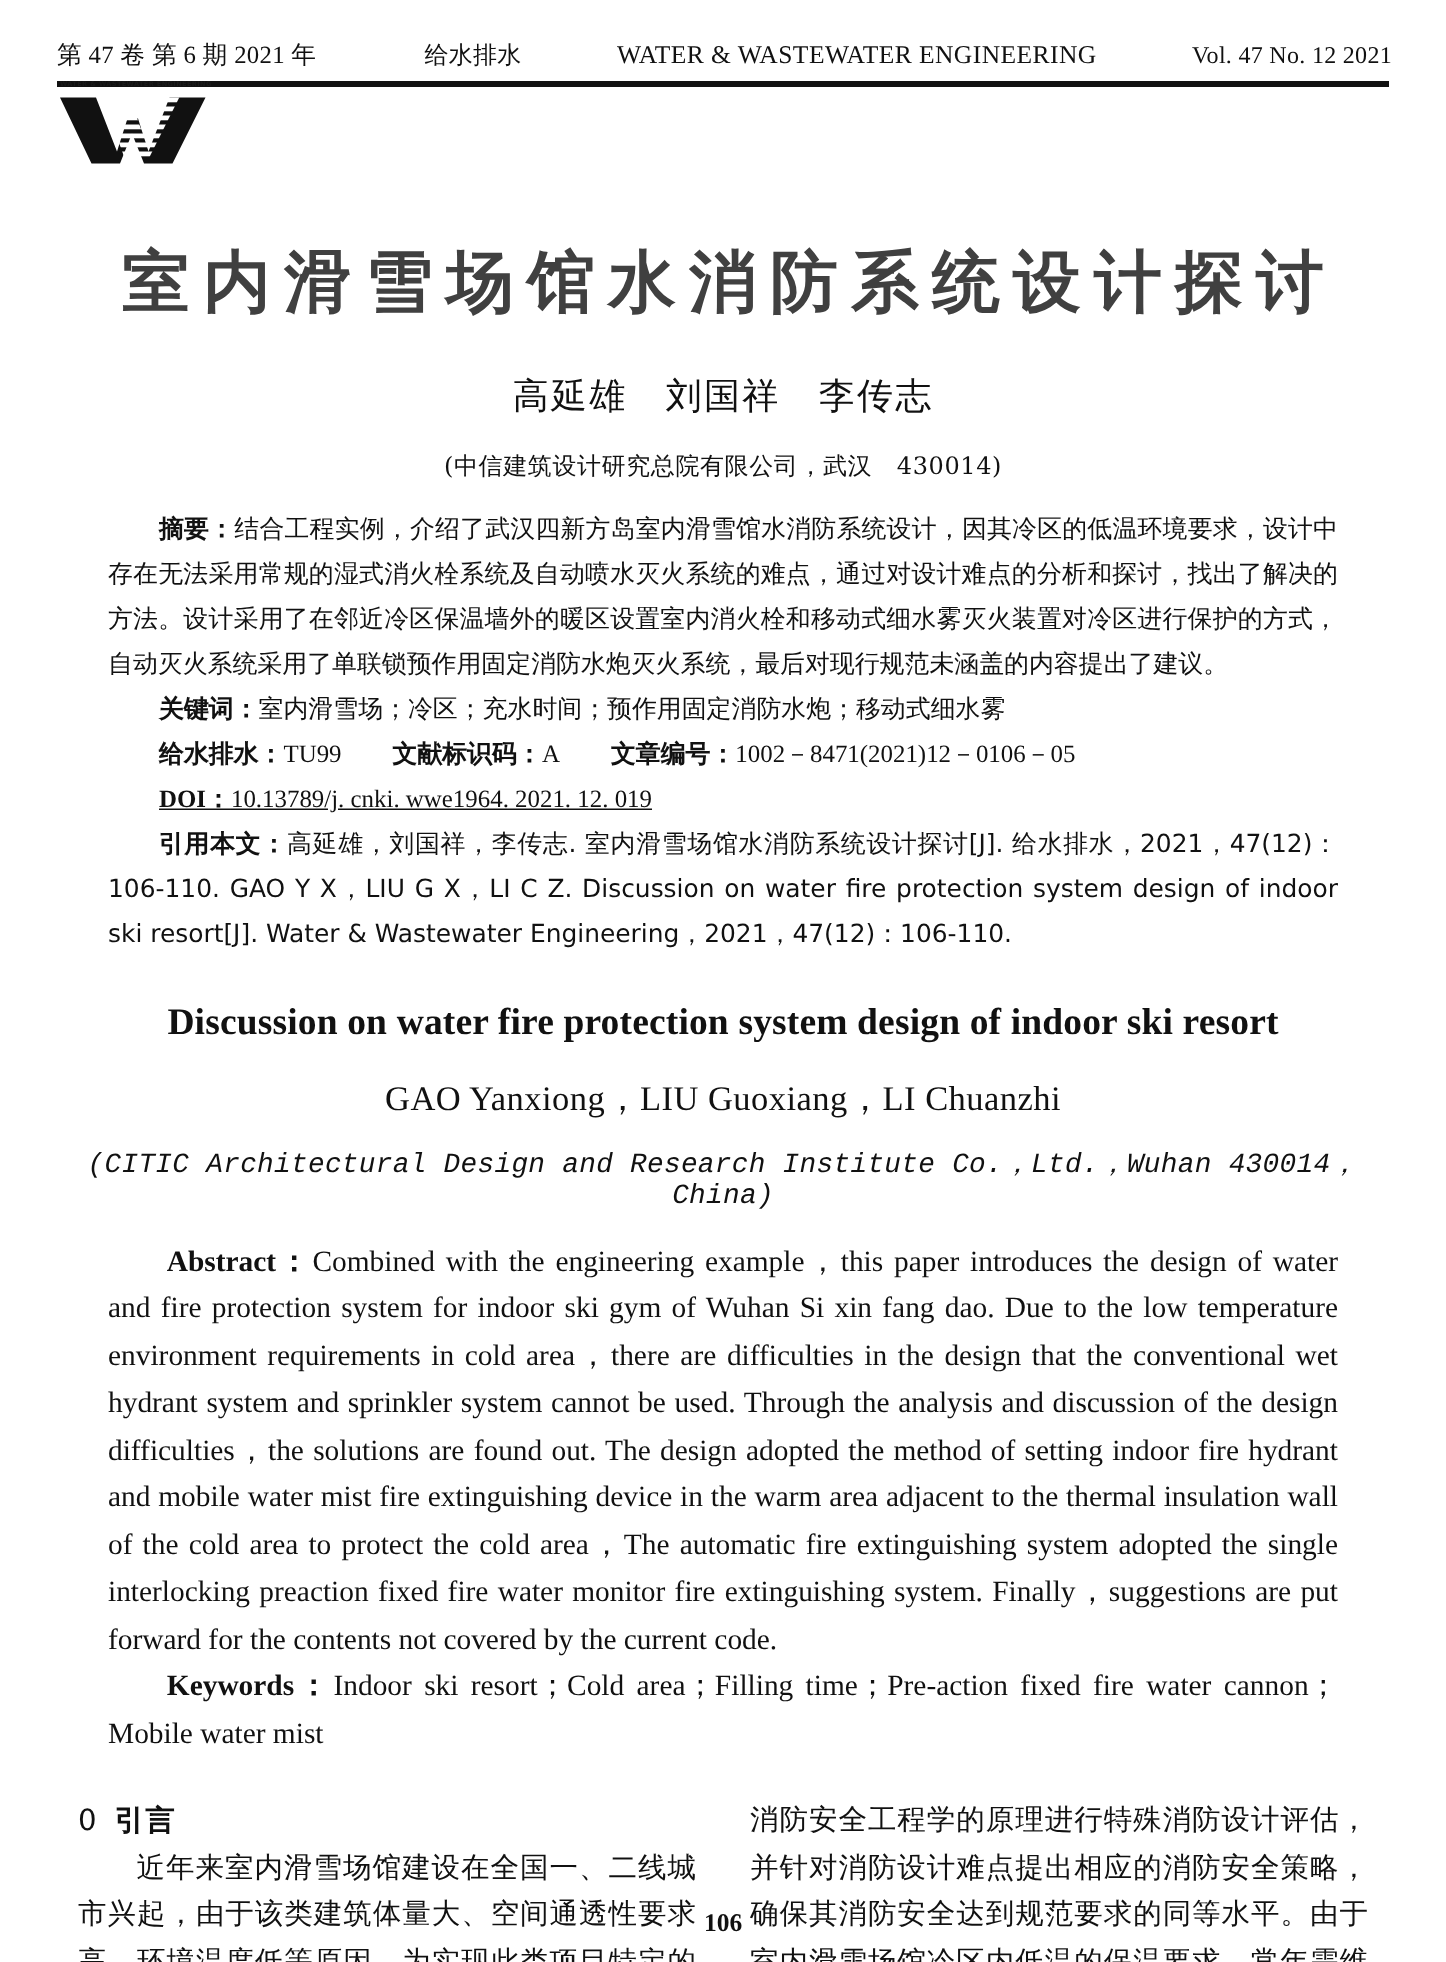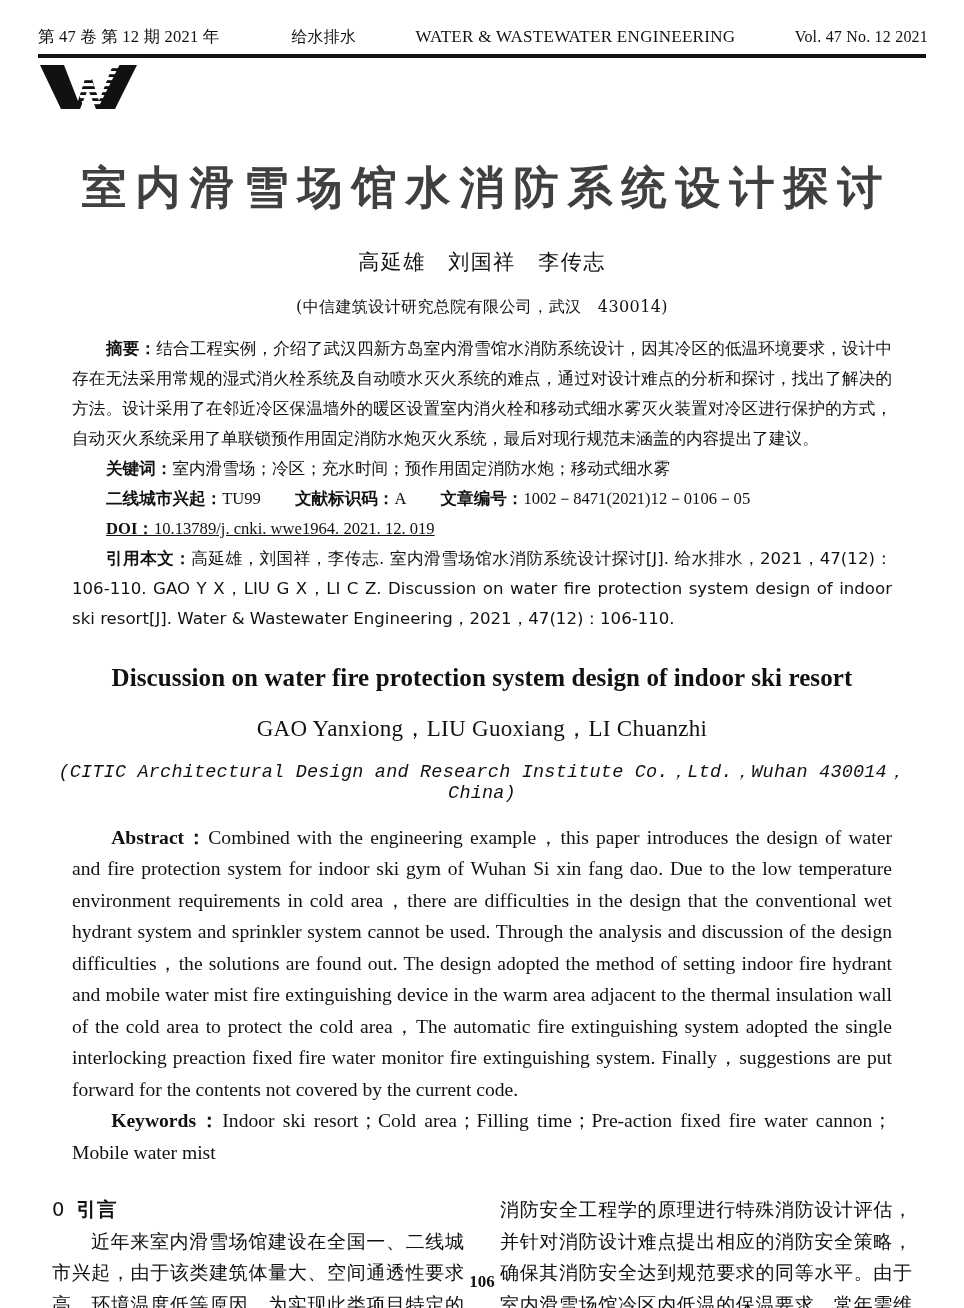--- a/index.html
+++ b/index.html
@@ -96,21 +96,21 @@
     font-weight: bold;
     font-size: 45px;
     letter-spacing: 9px;
     margin-top: 46px;
     color: #404040;
     text-indent: 9px;
   }
   .cn-authors {
     text-align: center;
     font-family: "DejaVu Sans", "Liberation Sans", sans-serif;
-    font-size: 21px;
+    font-size: 24px;
     letter-spacing: 1.5px;
     margin-top: 26px;
     word-spacing: 14px;
   }
   .cn-affil {
     text-align: center;
     font-family: "DejaVu Serif", "Liberation Serif", serif;
     font-size: 16px;
     margin-top: 21px;
     letter-spacing: 0.4px;
@@ -209,21 +209,21 @@
     font-weight: bold;
     font-size: 17px;
   }
 </style>
 </head>
 <body>
 
 <div class="page">
 
   <div class="runhead">
-    <span class="runhead-vol">第 47 卷 第 12 期 2021 年</span>
+    <span class="runhead-vol">第 47 卷 第 6 期 2021 年</span>
     <span class="runhead-cn">给水排水</span>
     <span class="runhead-en">WATER &amp; WASTEWATER ENGINEERING</span>
     <span class="runhead-issue">Vol. 47 No. 12 2021</span>
   </div>
 
   <div class="rule"></div>
 
   <div class="logo-wrap">
     <div class="logo-caption">WATER &amp; WASTEWATER ENGINEERING</div>
     <svg class="logo-w" viewBox="0 0 112 48">
@@ -252,21 +252,21 @@
 
   <h1 class="cn-title">室内滑雪场馆水消防系统设计探讨</h1>
   <div class="cn-authors">高延雄　刘国祥　李传志</div>
   <div class="cn-affil">(中信建筑设计研究总院有限公司，武汉　430014)</div>
 
   <div class="cn-block">
     <p class="cn-abstract"><span class="lbl">摘要：</span><span>结合工程实例，介绍了武汉四新方岛室内滑雪馆水消防系统设计，因其冷区的低温环境要求，设计中存在无法采用常规的湿式消火栓系统及自动喷水灭火系统的难点，通过对设计难点的分析和探讨，找出了解决的方法。设计采用了在邻近冷区保温墙外的暖区设置室内消火栓和移动式细水雾灭火装置对冷区进行保护的方式，自动灭火系统采用了单联锁预作用固定消防水炮灭火系统，最后对现行规范未涵盖的内容提出了建议。</span></p>
 
     <p class="cn-kw"><span class="lbl">关键词：</span><span>室内滑雪场；冷区；充水时间；预作用固定消防水炮；移动式细水雾</span></p>
 
-    <p class="cn-meta"><span class="lbl">二线城市兴起：</span><span class="serif-inline">TU99</span><span class="gap"></span><span class="lbl">文献标识码：</span><span class="serif-inline">A</span><span class="gap"></span><span class="lbl">文章编号：</span><span class="serif-inline">1002－8471(2021)12－0106－05</span></p>
+    <p class="cn-meta"><span class="lbl">给水排水：</span><span class="serif-inline">TU99</span><span class="gap"></span><span class="lbl">文献标识码：</span><span class="serif-inline">A</span><span class="gap"></span><span class="lbl">文章编号：</span><span class="serif-inline">1002－8471(2021)12－0106－05</span></p>
 
     <p class="cn-doi"><span class="lbl serif-inline" style="font-weight:bold">DOI：</span><span class="serif-inline">10.13789/j. cnki. wwe1964. 2021. 12. 019</span></p>
 
     <p class="cn-cite"><span class="lbl">引用本文：</span><span>高延雄，刘国祥，李传志. 室内滑雪场馆水消防系统设计探讨[J]. 给水排水，2021，47(12)：106-110. GAO Y X，LIU G X，LI C Z. Discussion on water fire protection system design of indoor ski resort[J]. Water &amp; Wastewater Engineering，2021，47(12)：106-110.</span></p>
   </div>
 
   <h2 class="en-title">Discussion on water fire protection system design of indoor ski resort</h2>
   <div class="en-authors">GAO Yanxiong，LIU Guoxiang，LI Chuanzhi</div>
   <div class="en-affil">(CITIC Architectural Design and Research Institute Co.，Ltd.，Wuhan 430014，China)</div>
 

